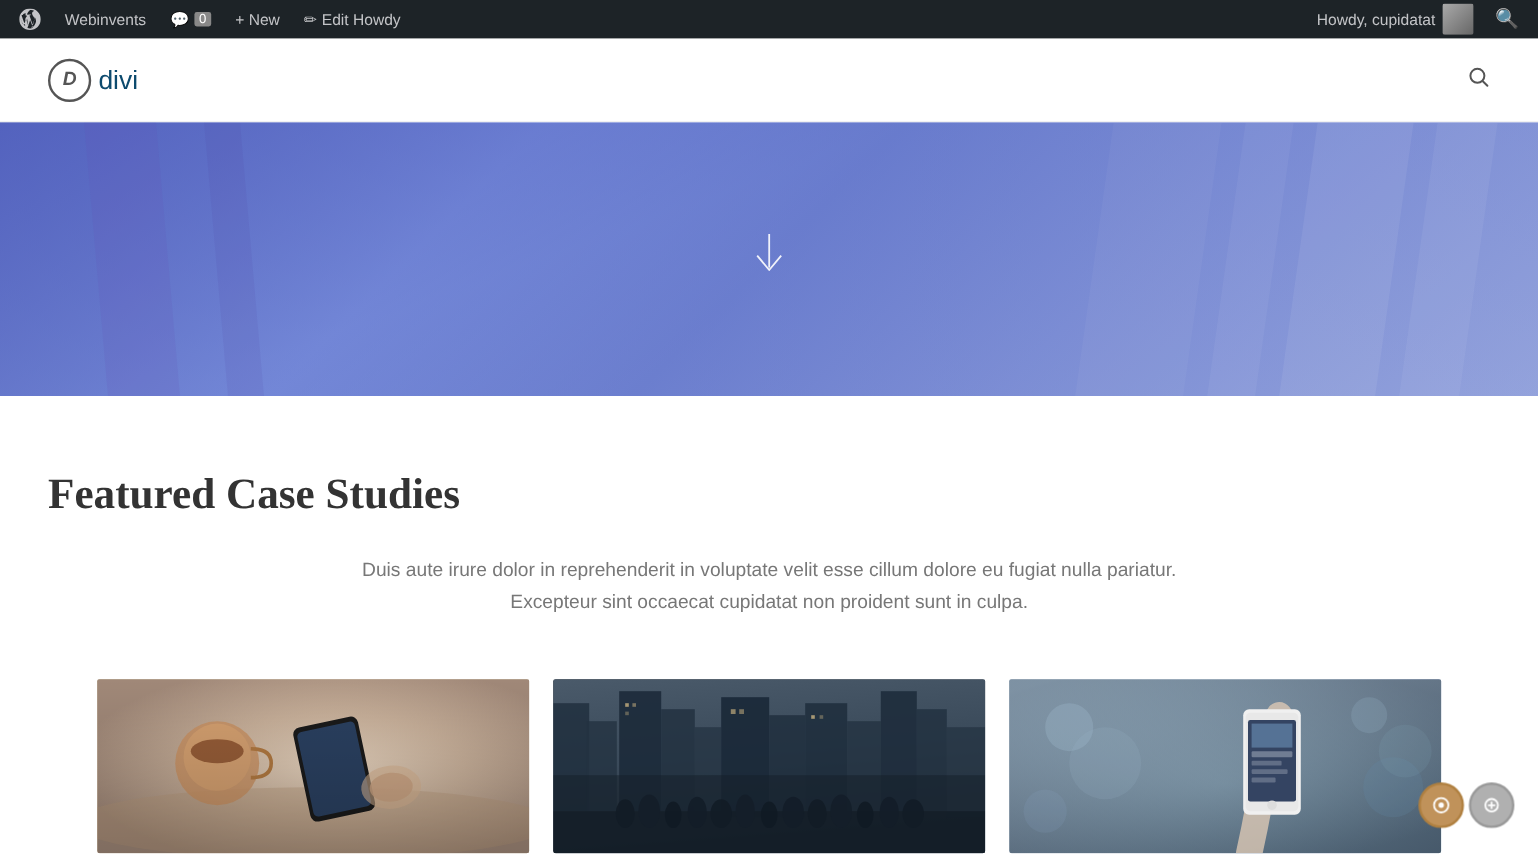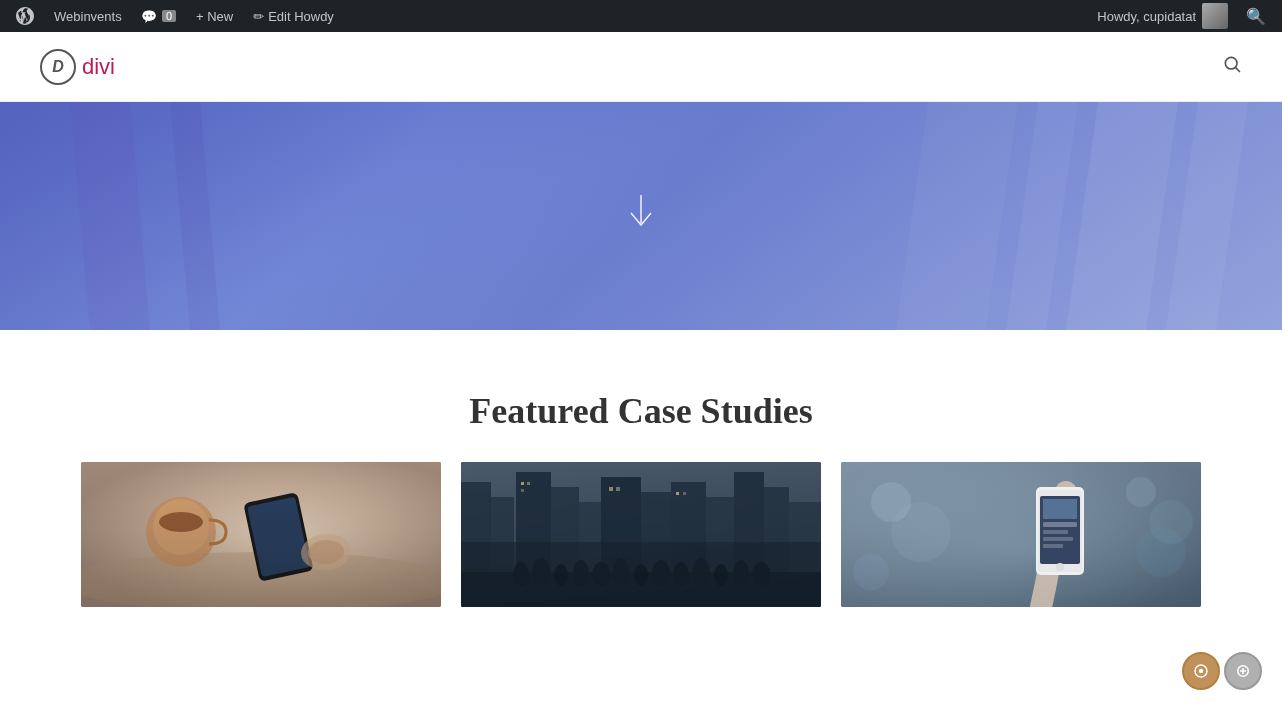--- a/index.html
+++ b/index.html
@@ -98,21 +98,21 @@
       display: flex;
       align-items: center;
       justify-content: center;
       font-style: italic;
       font-weight: bold;
       font-size: 16px;
       color: #555;
     }
     .divi-logo-text {
       font-size: 22px;
-      color: #be185d;
+      color: #0c4a6e;
       font-weight: 300;
       text-align: center;
     }
     .header-search-icon {
       color: #555;
       font-size: 18px;
       cursor: pointer;
     }
 
     
@@ -182,21 +182,20 @@
       opacity: 0.9;
       cursor: pointer;
     }
 
     
     #main-content {
       background: #fff;
       padding: 60px 40px 40px;
     }
     .section-title {
-      text-align: center;
       font-size: 36px;
       font-weight: 700;
       color: #333;
       margin-bottom: 30px;
       font-family: Georgia, 'Times New Roman', serif;
     }
     .section-description {
       text-align: center;
       font-size: 16px;
       color: #777;
@@ -374,20 +373,21 @@
   <div class="down-arrow">
     <svg width="28" height="36" viewBox="0 0 28 36" fill="none" xmlns="http://www.w3.org/2000/svg">
       <line x1="14" y1="0" x2="14" y2="28" stroke="white" stroke-width="1.5"></line>
       <polyline points="4,18 14,30 24,18" fill="none" stroke="white" stroke-width="1.5" stroke-linejoin="round"></polyline>
     </svg>
   </div>
 </div>
 
 <div id="main-content">
   <h2 class="section-title">Featured Case Studies</h2>
+  <p class="section-description">Duis aute irure dolor in reprehenderit in voluptate velit esse cillum dolore eu fugiat nulla pariatur. Excepteur sint occaecat cupidatat non proident sunt in culpa.</p>
 
   <div class="cards-row">
 
     <div class="card card-1">
       <div class="card-1-inner">
         <div class="card-1-bg"></div>
 
         <svg width="100%" height="100%" viewBox="0 0 360 145" xmlns="http://www.w3.org/2000/svg" style="position:absolute;top:0;left:0;">
 
           <defs>

